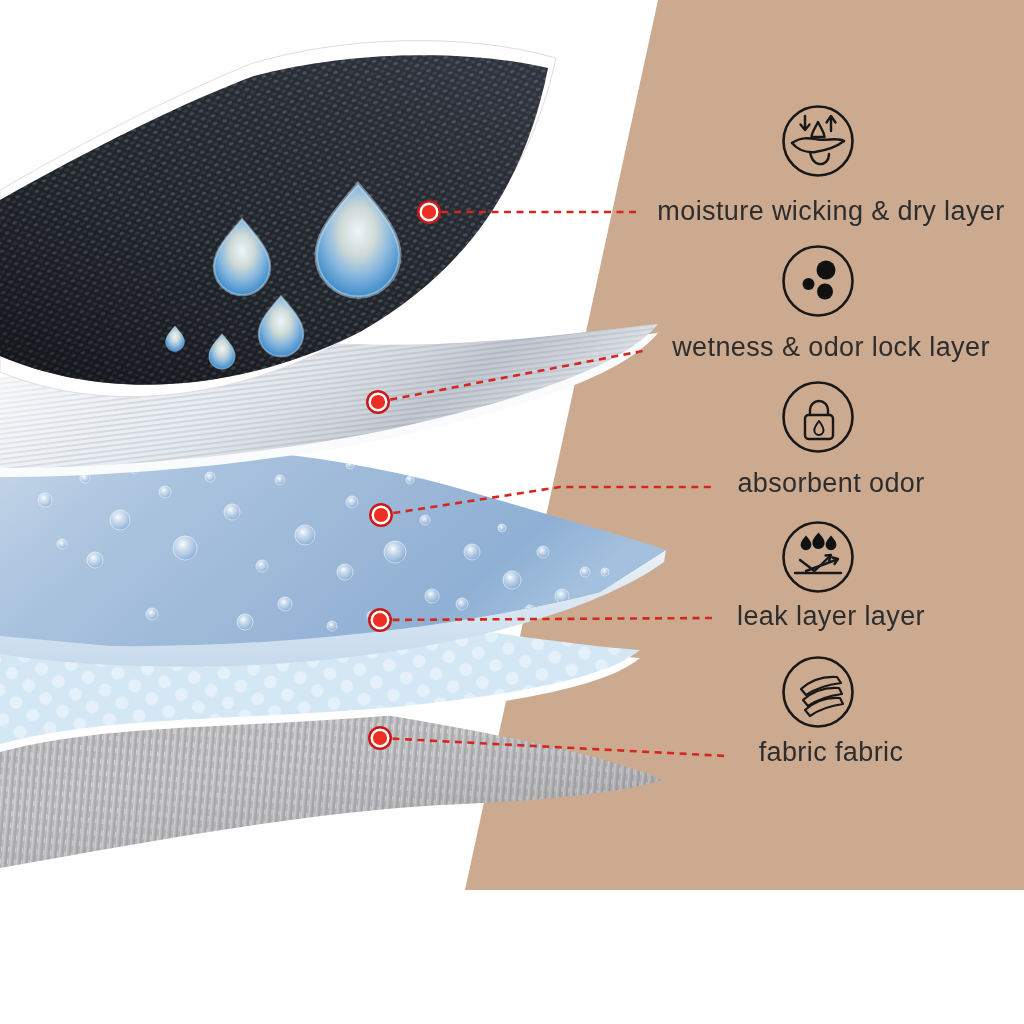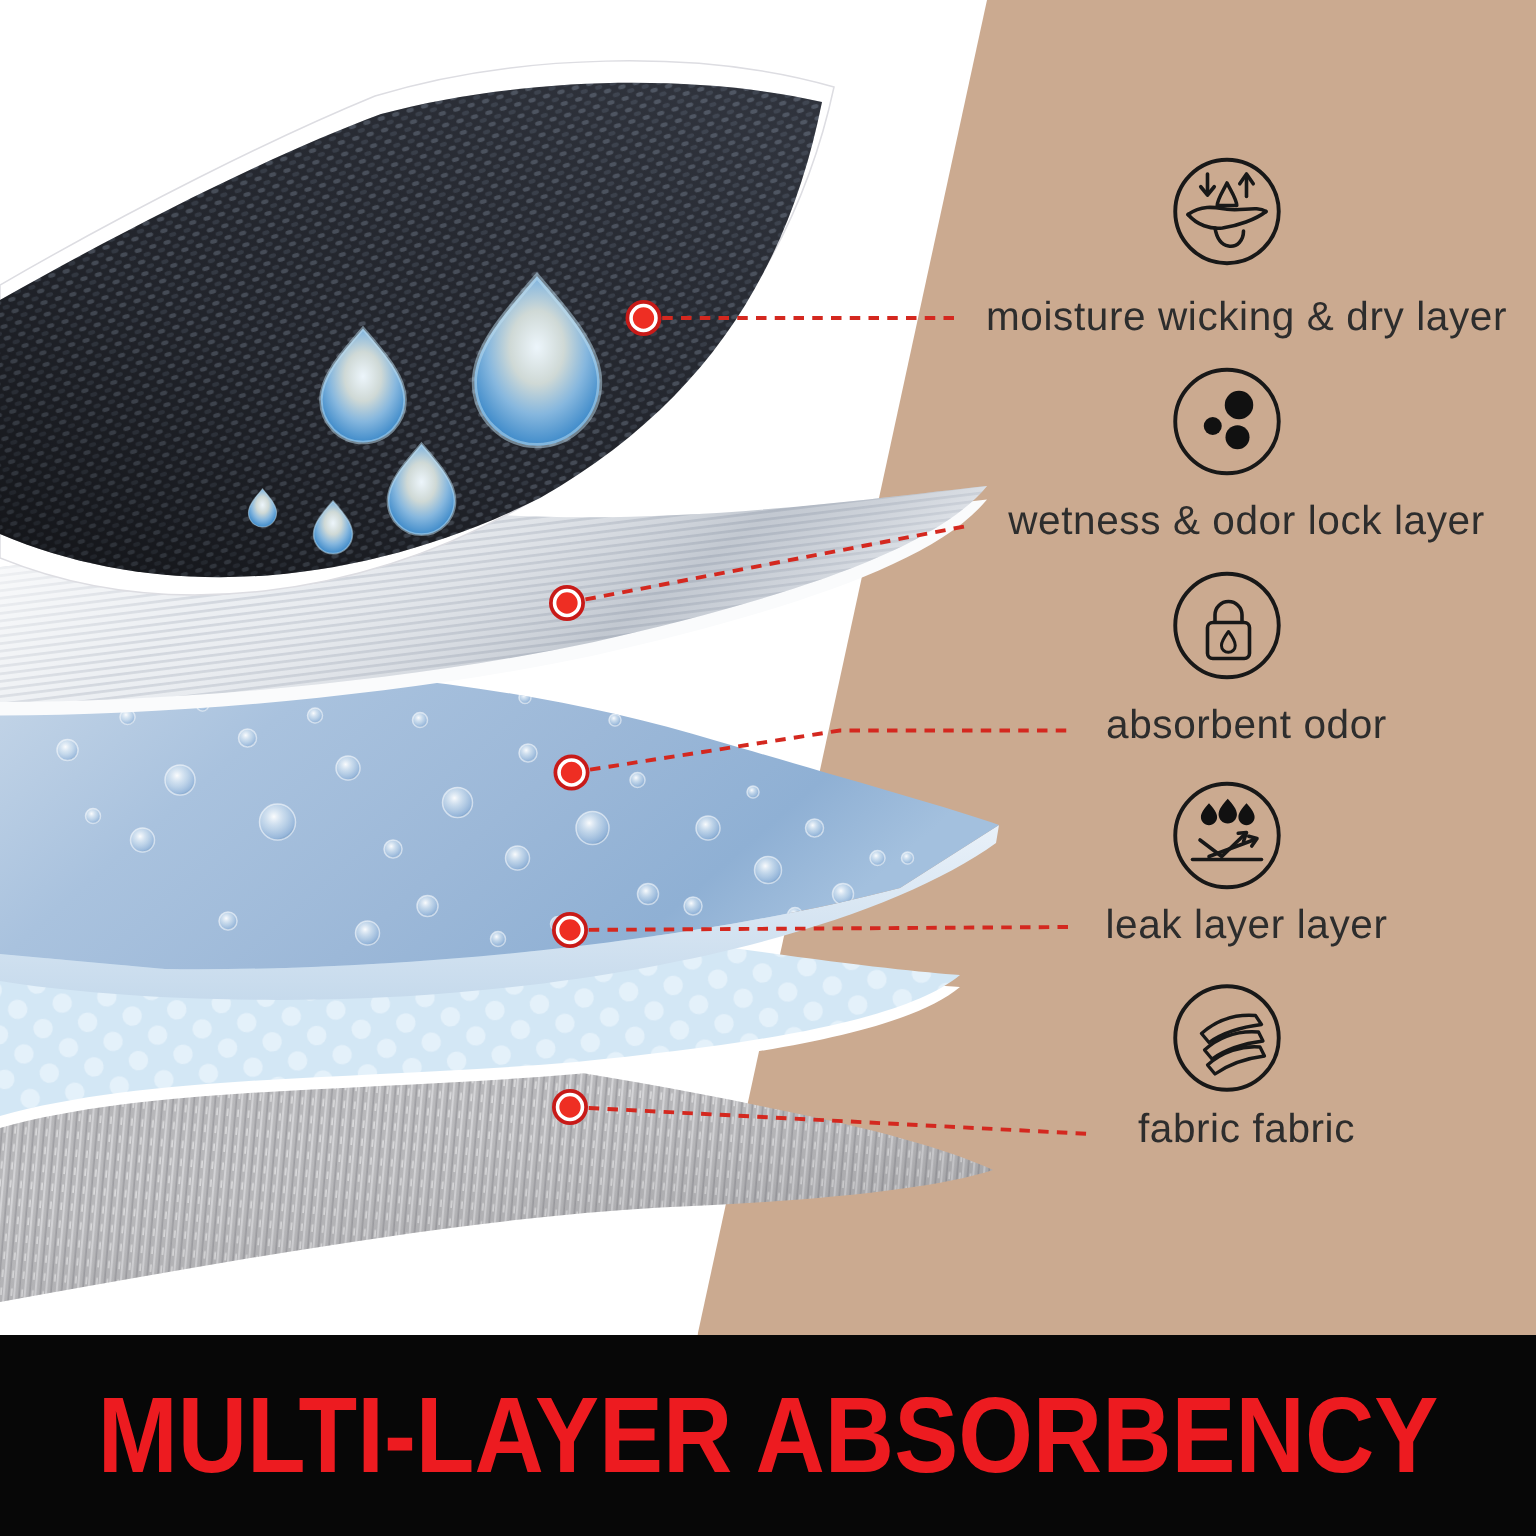--- a/index.html
+++ b/index.html
@@ -275,17 +275,14 @@
   <div class="callout-item">
     <svg class="callout-icon" style="top:654px" viewBox="0 0 76 76" fill="none" stroke="#181818" stroke-width="2.2" stroke-linejoin="round">
       <circle cx="38" cy="38" r="34.5" stroke-width="2.6"></circle>
       <path d="M21,35 C31,26 44,22 57,23 L61,29 C49,30.5 36,34 26,41 Z"></path>
       <path d="M23,46 C33,37 46,33 59,34 L62,40 C50,41.5 38,45 28,52 Z"></path>
       <path d="M25,56 C35,47 48,43 60,44 L63,50 C51,51.5 40,55 30,62 Z"></path>
     </svg>
     <div class="callout-label" style="top:735px">fabric fabric</div>
   </div>
 
-  <div id="banner" style="background: rgb(7, 7, 7);">
-    <div id="banner-text" style="color: rgb(237, 27, 32);">MULTI-LAYER ABSORBENCY</div>
-  </div>
 
 </div>
 
 </body></html>

